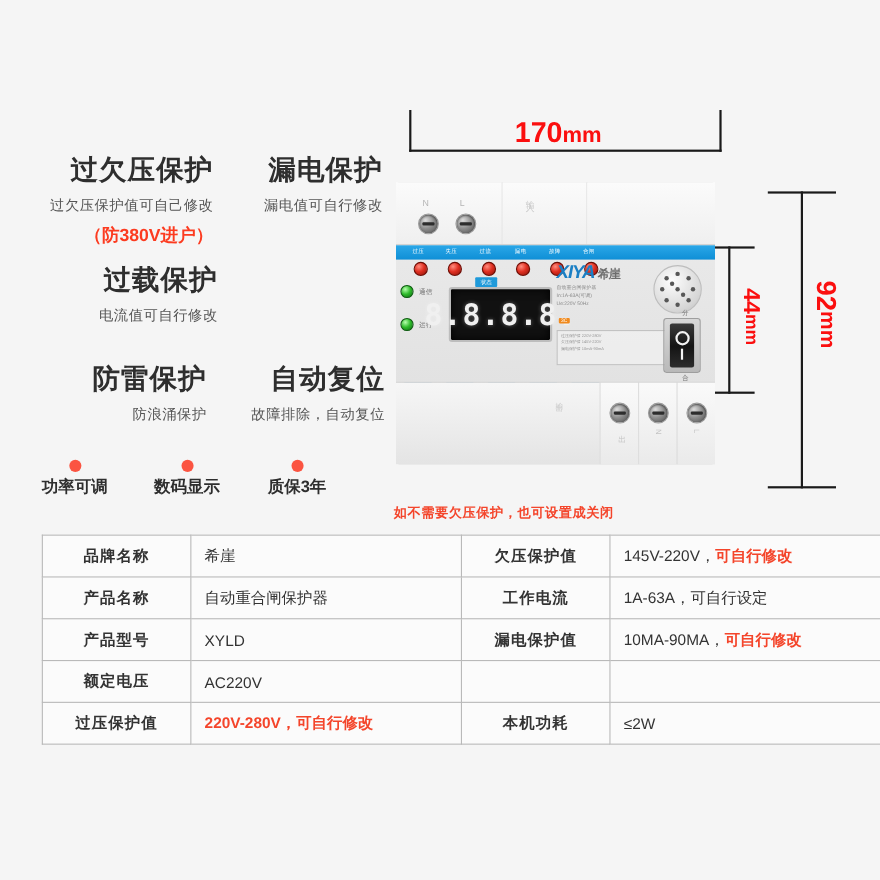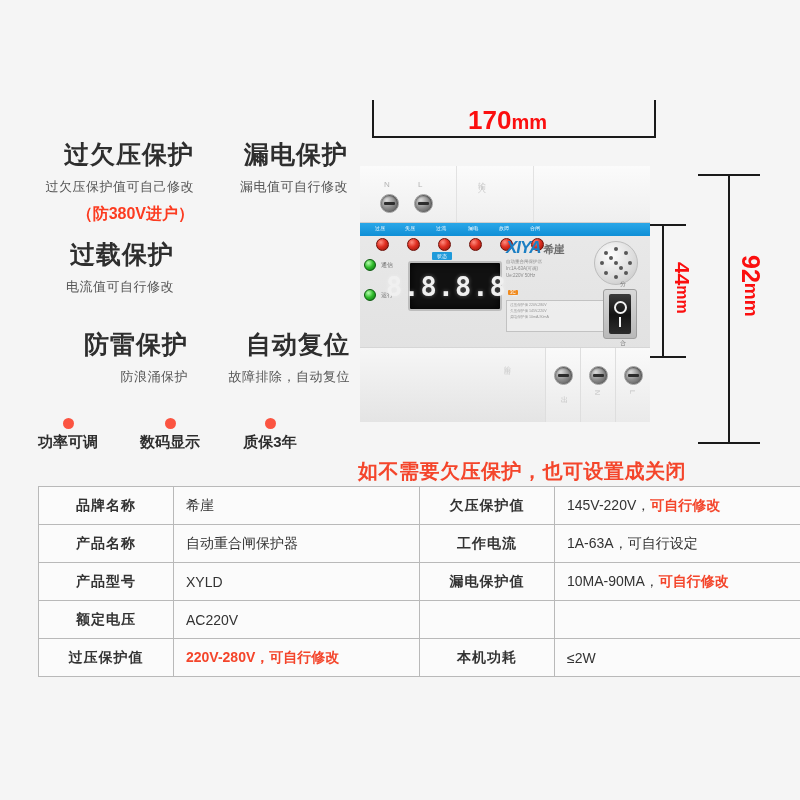--- a/index.html
+++ b/index.html
@@ -36,21 +36,21 @@
   }
   .feat-note {
     font-size: 16px;
     font-weight: bold;
     color: #fc3b20;
     margin-top: 8px;
     white-space: nowrap;
   }
   #f1 { left: 18px;  top: 0;   width: 176px; }
   #f2 { left: 198px; top: 0;   width: 150px; }
-  #f3 { left: 4px;  top: 100px; width: 170px; }
+  #f3 { left: 28px;  top: 100px; width: 170px; }
   #f4 { left: 22px;  top: 190px; width: 166px; }
   #f5 { left: 190px; top: 190px; width: 160px; }
 
   
   .tags { position: absolute; left: 20px; top: 418px; width: 330px; height: 46px; }
   .tag { position: absolute; text-align: center; width: 92px; }
   .tag-dot {
     width: 11px; height: 11px; border-radius: 50%;
     background: #fb5441; margin: 0 auto 4px;
   }
@@ -286,21 +286,21 @@
     writing-mode: vertical-rl;
   }
   .bot-vtext {
     position: absolute; left: 142px; top: 12px;
     font-size: 7px; color: #cfcfcf; writing-mode: vertical-rl; letter-spacing: 2px;
   }
 
   
   .warn {
     position: absolute; left: 358px; top: 458px;
-    font-size: 20px; font-weight: bold; color: #f4452b;
+    font-size: 12px; font-weight: bold; color: #f4452b;
     white-space: nowrap; letter-spacing: .5px;
   }
 
   
   table.spec {
     position: absolute; left: 38px; top: 486px;
     width: 662px;
     border-collapse: collapse;
     background: #fbfbfb;
     table-layout: fixed;

